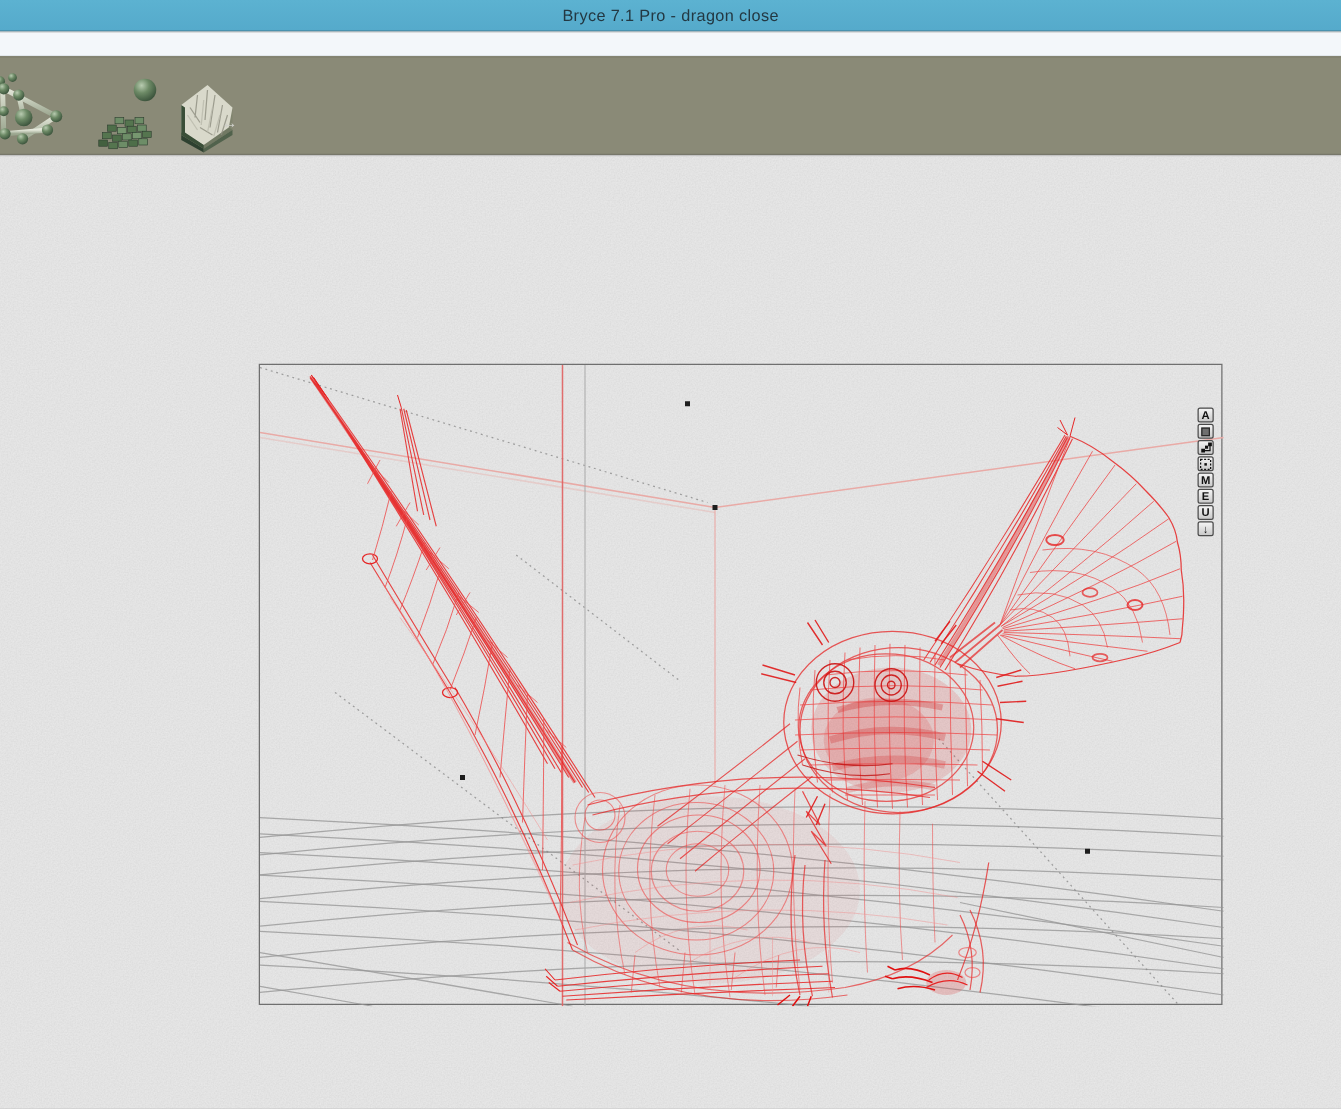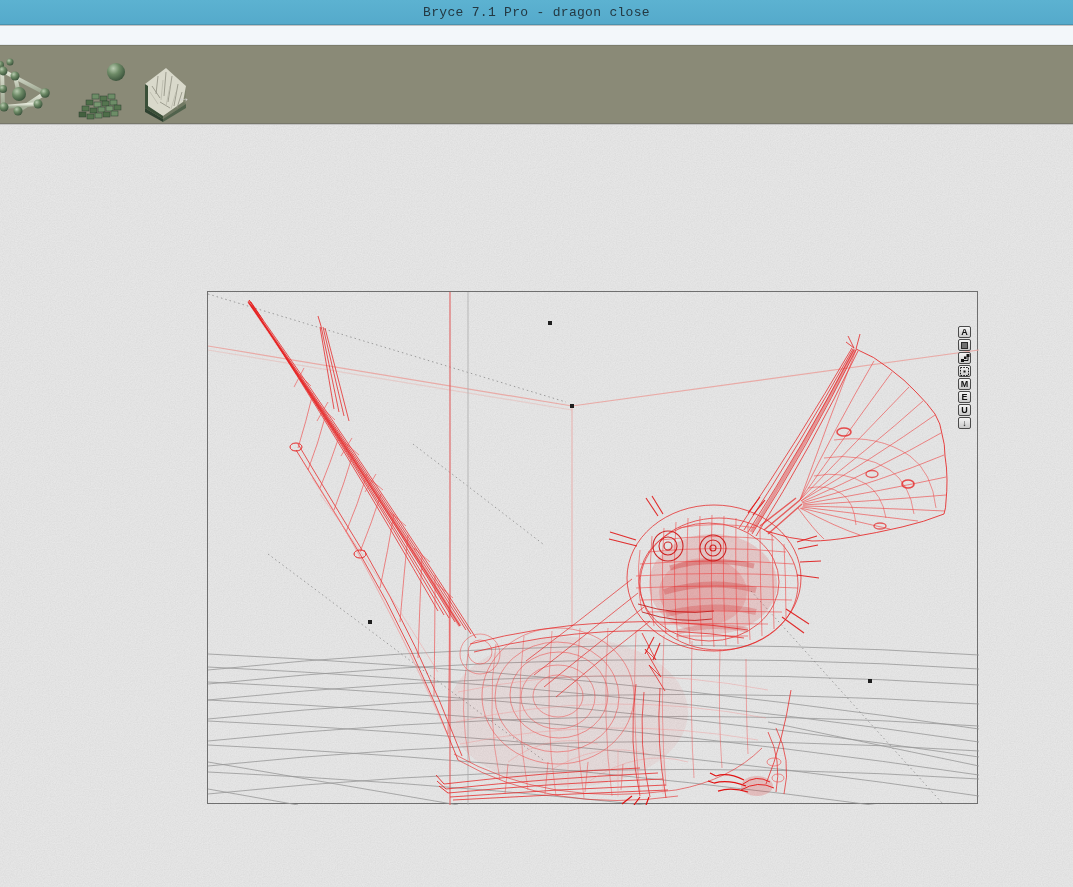--- a/index.html
+++ b/index.html
@@ -5,21 +5,21 @@
   * { margin:0; padding:0; box-sizing:border-box; }
   html,body { width:1073px; height:887px; overflow:hidden; }
   body { font-family:"Liberation Sans", sans-serif; background:#c3c3c3; position:relative; }
 
   .titlebar{
     position:absolute; left:0; top:0; width:1073px; height:25px;
     background:linear-gradient(#5cb2d1,#55aacb);
     border-bottom:1px solid #4a92ae;
     display:flex; align-items:center; justify-content:center;
   }
-  .titlebar .ttl{ font-size:13px; color:#233842; letter-spacing:.3px;font-family:Liberation Mono, monospace; }
+  .titlebar .ttl{ font-size:13px; color:#233842; letter-spacing:.3px; }
 
   .menustrip{
     position:absolute; left:0; top:26px; width:1073px; height:19px;
     background:#f3f7fa; border-bottom:1px solid #e2e8ec;
   }
 
   .toolbar{
     position:absolute; left:0; top:45px; width:1073px; height:79px;
     background:#8a8a77; border-top:1px solid #7c7c6a; border-bottom:1px solid #77776a;
   }

